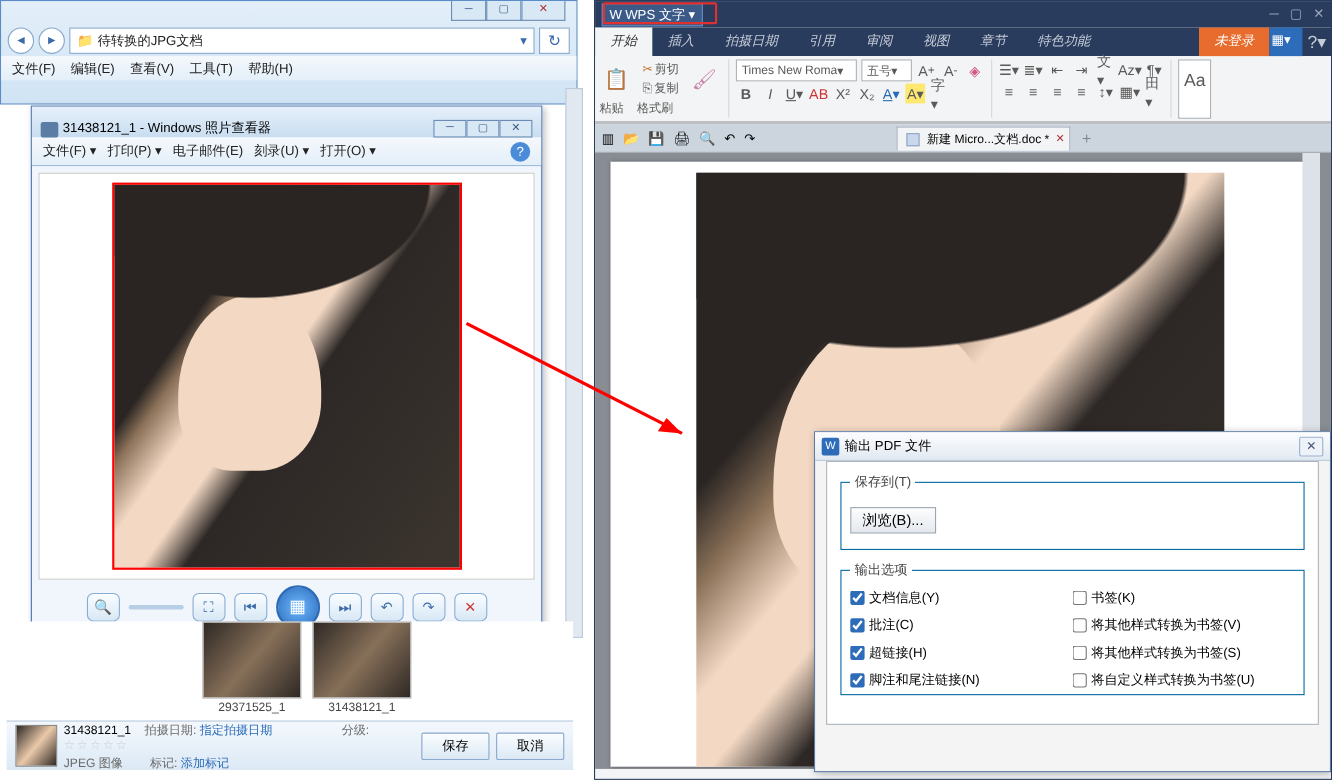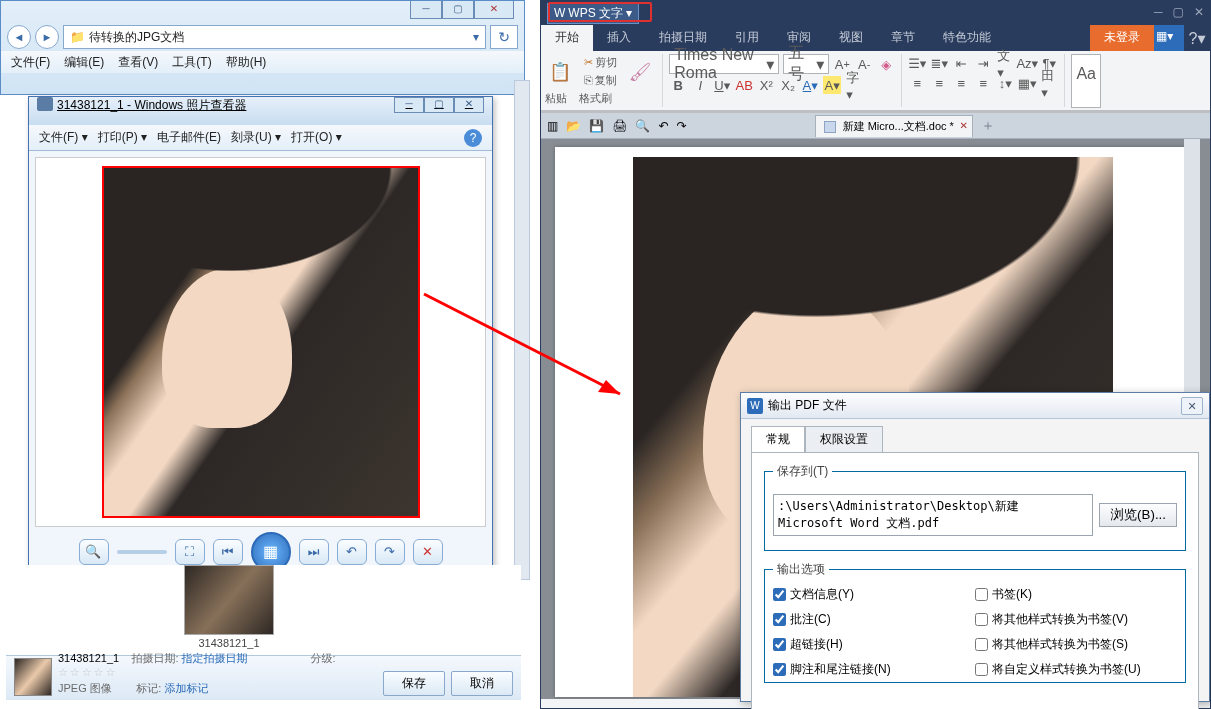--- a/index.html
+++ b/index.html
@@ -13,65 +13,65 @@
 .expl-nav { height: 28px; display: flex; align-items: center; padding: 0 6px; gap: 4px; }
 .navcircle { width: 24px; height: 24px; border-radius: 50%; border: 1px solid #86a8cd; background: #fff; display:flex;align-items:center;justify-content:center;font-size:11px;color:#3a6aa8; }
 .addrbar { flex: 1; height: 24px; background: #fff; border: 1px solid #86a8cd; display: flex; align-items: center; padding: 0 6px; font-size: 12px; color: #222; }
 .addrbar .folder-icon { color:#e6b84a; margin-right:4px; }
 .refreshbtn { width: 28px; height: 24px; border: 1px solid #86a8cd; background: #fff; color: #3a6aa8; font-size: 14px; text-align: center; line-height: 22px; }
 .searchbar { width: 170px; height: 24px; background: #fff; border: 1px solid #86a8cd; padding: 0 6px; font-size: 12px; color: #888; display: flex; align-items: center; font-style: italic; }
 .expl-menu { height: 22px; background: linear-gradient(#f5f8fc,#e3eff9); display: flex; gap: 14px; padding: 0 10px; font-size: 12px; color: #222; align-items: center; }
 
 
 .photoviewer { position: absolute; left: 28px; top: 96px; width: 465px; height: 472px; border: 1px solid #4472b3; background: #f0f6fb; box-shadow: 2px 2px 6px rgba(0,0,0,0.25); }
-.pv-title { height: 28px; background: linear-gradient(#e6f0fa,#c8ddf0); display: flex; align-items: flex-start; padding: 0 8px; font-size: 12px; text-decoration: underline; }
+.pv-title { height: 28px; background: linear-gradient(#e6f0fa,#c8ddf0); display: flex; align-items: flex-end; padding: 0 8px; font-size: 12px; }
 .pv-title .icon { width: 16px; height: 14px; background:#5a7ca5; border-radius:2px; margin-right:4px; display:inline-block; }
 .pv-titletext { flex: 1; }
 .pv-winbtns { display: flex; }
 .pv-winbtn { width: 30px; height: 16px; border: 1px solid #6a8cb5; background:#d9e8f5; font-size:10px; text-align:center; color:#3b5c85; }
 .pv-menu { height: 26px; background: linear-gradient(#f5f8fc,#e3eff9); display: flex; gap: 10px; padding: 0 10px; font-size: 12px; color:#222; align-items: center; border-bottom: 1px solid #a0bcda; }
 .pv-menu span.help { margin-left: auto; width:18px;height:18px;border-radius:50%;background:#4a8cd8;color:#fff;text-align:center;line-height:18px;font-size:12px; }
 .pv-canvas { position: relative; height: 370px; background: #fff; margin: 6px; border: 1px solid #ccc; display:flex; align-items:center; justify-content:center; }
 .pv-img { width: 318px; height: 352px; border: 2px solid #ff0000; background: linear-gradient(125deg,#2a2523 0%,#2a2523 28%,#8b7158 32%,#f3d9c4 40%,#f3d9c4 48%,#2d2826 55%,#3c352f 100%); position: relative; overflow:hidden; }
 .pv-img::before { content:""; position:absolute; left:58px; top:100px; width:130px; height:160px; background:#f3d9c4; border-radius:58% 52% 48% 42% / 64% 60% 44% 40%; }
 .pv-img::after { content:""; position:absolute; left:0; top:0; right:0; height:120px; background: radial-gradient(ellipse at 40% 0%, #2a2523 0%, #2a2523 60%, transparent 61%); }
 .pv-controls { height: 38px; display:flex; align-items:center; justify-content:center; gap:8px; }
 .pv-ctrl { width:30px; height:26px; border-radius:6px; border:1px solid #88acd3; background:linear-gradient(#fafdff,#d8e8f5); text-align:center; line-height:24px; font-size:13px; color:#3a6aa8; }
 .pv-play { width:40px; height:40px; border-radius:50%; border:2px solid #2d6bb8; background: radial-gradient(circle,#6db8ff,#2d6bb8); color:#fff; text-align:center; line-height:36px; font-size:16px; }
 
 
 .thumbs { position: absolute; left: 6px; top: 565px; width: 515px; height: 90px; background:#fff; }
 .thumbs-row { display:flex; gap:10px; padding:0 180px 0 178px; }
 .thumb { width:90px; text-align:center; font-size:11px; color:#444; }
 .thumb .tpic { width:90px; height:70px; background: linear-gradient(130deg,#2e2824 0%,#877059 50%,#2e2824 100%); border:1px solid #aaa; margin-bottom:2px; }
-.footerbar { position:absolute; left:6px; top:655px; width:515px; height:45px; background:linear-gradient(#f4f8fd,#dce9f5); border-top:1px solid #b2c8dd; display:flex; align-items:flex-end; padding:4px 8px; font-size:11px; color:#333; gap:6px; }
+.footerbar { position:absolute; left:6px; top:655px; width:515px; height:45px; background:linear-gradient(#f4f8fd,#dce9f5); border-top:1px solid #b2c8dd; display:flex; align-items:center; padding:4px 8px; font-size:11px; color:#333; gap:6px; }
 .footerbar .fthumb { width:38px; height:38px; background:linear-gradient(130deg,#2e2824,#eac9aa,#2e2824); border:1px solid #888; }
 .fbtn { padding:3px 18px; border:1px solid #8aa8cb; background:linear-gradient(#fafdff,#dbe9f5); font-size:12px; border-radius:2px; }
 .stars { color:#ccc; letter-spacing:2px; }
 
 
 .wps { position:absolute; left:540px; top:0; width:671px; height:709px; background:#f3f4f5; border:1px solid #2a3c5d; }
 .wps-title { height:24px; background:#2a3c5d; color:#fff; display:flex; align-items:center; font-size:12px; padding:0 6px; }
 .wps-badge { background:#3c5a88; border:1px solid #6590c8; padding:1px 6px; display:flex; align-items:center; gap:3px; }
 .wps-docname { margin-left: 110px; color:#c5ccd8; }
 .wps-docicon{ width:12px;height:12px;display:inline-block;border:1px solid #8fa4c3;background:#c8d7eb; margin-right:4px;vertical-align:middle;}
 .wps-winbtns { position:absolute; right:6px; top:4px; display:flex; gap:10px; color:#9aa6ba; font-size:12px; }
 .wps-tabs { height:26px; background:#2a3c5d; display:flex; }
-.wps-tab { padding:4px 14px; color:#c5ccd8; font-size:12px; }
+.wps-tab { padding:4px 14px; color:#c5ccd8; font-size:12px;font-style:italic; }
 .wps-tab.active { background:#f3f4f5; color:#333; }
 .wps-tab.login { background:#e86c2d; color:#fff; margin-left:auto; }
 .wps-theme { width:30px; background:#2d6cb8; color:#fff; font-size:12px; padding:4px 2px; }
 .wps-help { width:26px; color:#c5ccd8; text-align:center; padding:4px 0;}
 .wps-ribbon { height:62px; background:#f3f4f5; border-bottom:3px solid #bdbfc2; display:flex; padding:3px 4px; gap:6px; font-size:11px; color:#5a5a5a; }
 .ribbon-group { display:flex; flex-direction:column; gap:2px; border-right:1px solid #d6d8da; padding-right:6px; }
 .rb-row { display:flex; gap:4px; align-items:center; }
 .rb-icon { width:18px; height:18px; display:inline-flex; align-items:center; justify-content:center; font-size:13px; border:1px solid transparent; }
 .rb-icon.big { width:32px; height:32px; font-size:18px; }
 .rb-btn { padding:1px 3px; display:flex; align-items:center; gap:2px; }
-.rb-sel { height:20px; border:1px solid #b0b3b6; background:#fff; padding:0 4px; font-size:16px; display:flex; align-items:center; }
+.rb-sel { height:20px; border:1px solid #b0b3b6; background:#fff; padding:0 4px; font-size:11px; display:flex; align-items:center; }
 .aa-box { width:30px; height:54px; border:1px solid #b0b3b6; background:#fff; text-align:center; padding-top:10px; font-size:16px; }
 .wps-qat { height:26px; background:#ccd4de; border-bottom:1px solid #a7b0bb; display:flex; align-items:center; padding:0 6px; gap:8px; font-size:12px; }
 .wps-tabdoc { margin-left:120px; background:#f3f4f5; border:1px solid #a7b0bb; border-bottom:none; padding:3px 18px 3px 8px; font-size:11px; position:relative; }
 .wps-tabdoc .x { position:absolute; right:4px; top:4px; color:#a33; font-size:10px;}
 .wps-plus { color:#7a8490; font-size:14px; }
 .wps-page { position:relative; height:560px; background:#888d94; overflow:hidden; }
 .wps-paper { position:absolute; left:14px; top:8px; width:635px; height:550px; background:#fff; box-shadow:0 0 4px rgba(0,0,0,0.3); }
 .wps-ruler { position:absolute; right:10px; top:0; width:16px; height:100%; background:#dde2e8; }
 .wps-img { position:absolute; left:78px; top:10px; width:480px; height:540px; background: linear-gradient(130deg,#2a2523 0%,#2a2523 26%,#8b7158 34%,#f3d9c4 43%,#f3d9c4 50%,#2d2826 58%,#3c352f 100%); overflow:hidden;}
 .wps-img::before{content:"";position:absolute;left:70px;top:130px;width:210px;height:260px;background:#f3d9c4;border-radius:58% 52% 46% 44%/66% 60% 42% 40%;}
@@ -162,20 +162,21 @@
     <span class="pv-play">▦</span>
     <span class="pv-ctrl">⏭</span>
     <span class="pv-ctrl">↶</span>
     <span class="pv-ctrl">↷</span>
     <span class="pv-ctrl" style="color:#c33;">✕</span>
   </div>
 </div>
 
 <div class="thumbs">
   <div class="thumbs-row">
+    <div class="thumb"><div class="tpic"></div><span>29371525_1</span></div>
     <div class="thumb"><div class="tpic"></div><span>31438121_1</span></div>
   </div>
 </div>
 
 <div class="footerbar">
   <div class="fthumb"></div>
   <div style="flex:1;display:flex;flex-direction:column;gap:2px;">
     <div>
       <span style="color:#000;">31438121_1</span>
       &nbsp;&nbsp;
@@ -315,29 +316,24 @@
   <line x1="4" y1="4" x2="200" y2="104" stroke="#ff0000" stroke-width="3"></line>
   <polygon points="200,104 186,90 178,102" fill="#ff0000"></polygon>
 </svg>
 
 <div class="pdf-dlg">
   <div class="pdf-title">
     <span class="blue">W</span>
     <span>输出 PDF 文件</span>
     <span class="pdf-close">✕</span>
   </div>
-  <div class="pdf-tabs">
-    <div class="pdf-tab">常规</div>
-    <div class="pdf-tab inactive">权限设置</div>
-  </div>
   <div class="pdf-body">
     <fieldset>
       <legend class="pdf-group-label">保存到(T)</legend>
       <div class="pdf-line">
-        <div class="pdf-path">:\Users\Administrator\Desktop\新建 Microsoft Word 文档.pdf</div>
         <button class="browse">浏览(B)...</button>
       </div>
     </fieldset>
     <fieldset>
       <legend class="pdf-group-label">输出选项</legend>
       <div class="opts">
         <div class="opts-col">
           <label class="chk">
               <input type="checkbox" checked="" style="">
               <span>文档信息(Y)</span>

